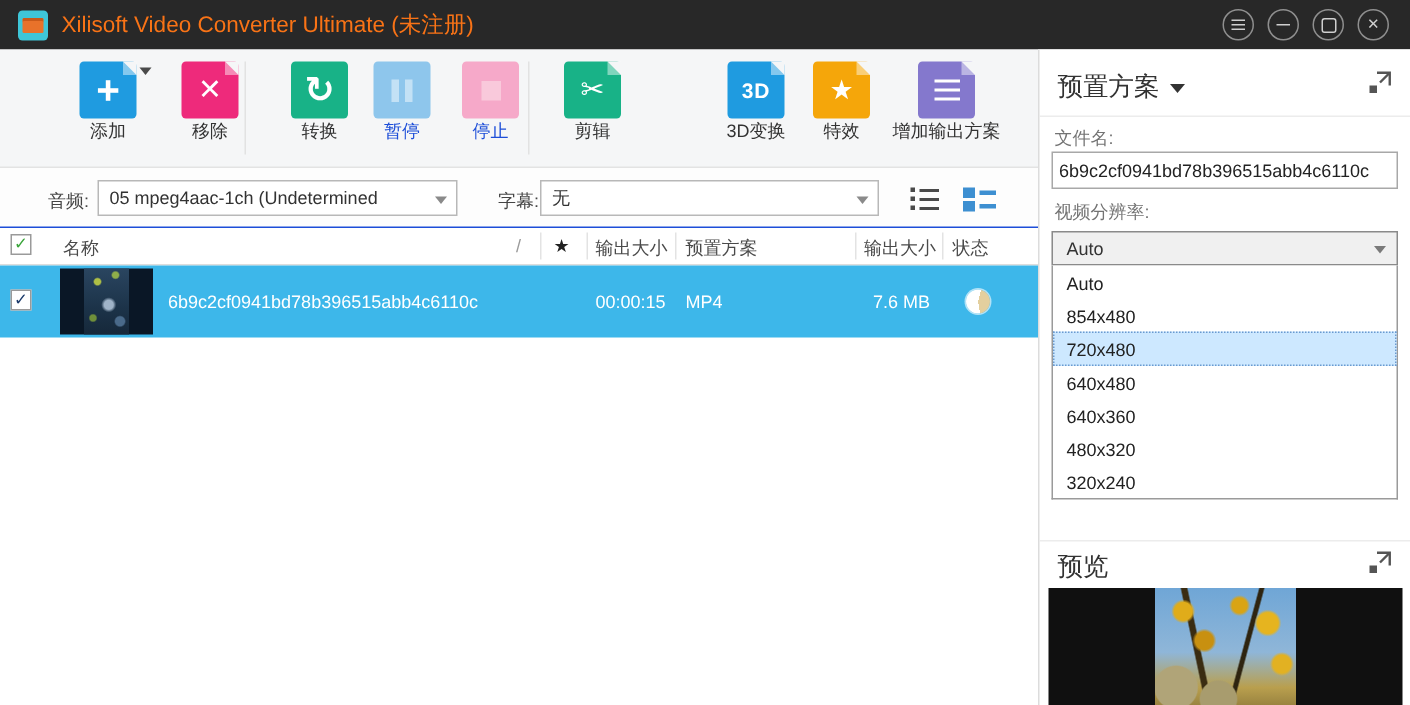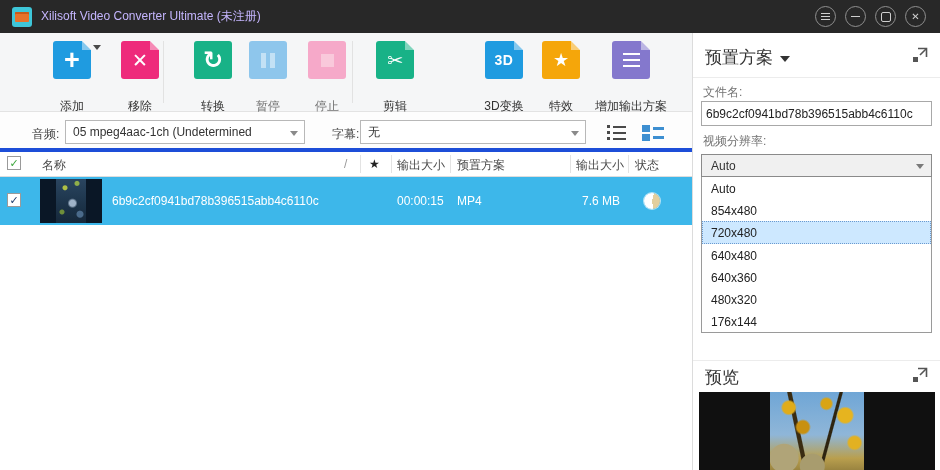--- a/index.html
+++ b/index.html
@@ -4,54 +4,54 @@
 <style>
   * { margin:0; padding:0; box-sizing:border-box; }
   html,body { width:940px; height:470px; overflow:hidden; }
   body { font-family:"Liberation Sans","DejaVu Sans",sans-serif; font-size:12px; color:#333; background:#fff; }
   .window { position:absolute; top:0; left:0; width:940px; height:470px; background:#fff; }
 
   
   .titlebar { position:absolute; top:0; left:0; width:940px; height:33px; background:#282828; display:flex; align-items:center; }
   .app-icon { width:20px; height:20px; margin:0 9px 0 12px; background:#3ec6d8; border-radius:3px; position:relative; }
   .app-icon::before { content:''; position:absolute; left:3px; top:5px; width:14px; height:10px; background:#e8722a; border-radius:1px; box-shadow:inset 0 2px 0 #c85a1a; }
-  .title-text { color:#c4b5fd; font-size:12px; }
+  .title-text { color:#f97316; font-size:15px; }
   .win-controls { margin-left:auto; display:flex; gap:9px; padding-right:14px; }
   .win-btn { width:21px; height:21px; border:1px solid #8f8f8f; border-radius:50%; position:relative; color:#cfcfcf; display:flex; align-items:center; justify-content:center; cursor:pointer; background:transparent; }
   .wb-menu::before { content:''; width:9px; height:1.5px; background:#cfcfcf; box-shadow:0 -3px 0 #cfcfcf, 0 3px 0 #cfcfcf; }
   .wb-min::before { content:''; width:9px; height:1.5px; background:#cfcfcf; }
   .wb-max::before { content:''; width:8px; height:8px; border:1.4px solid #cfcfcf; border-radius:2px; }
   .wb-close::before { content:'\2715'; font-size:10px; color:#cfcfcf; }
 
   
   .toolbar { position:absolute; top:33px; left:0; width:940px; height:79px; background:#f5f6f7; border-bottom:1px solid #e3e3e3; }
   .tb-sep { position:absolute; top:8px; width:1px; height:62px; background:#e2e2e2; }
   .tb-btn { position:absolute; top:8px; width:76px; text-align:center; cursor:pointer; }
   .tb-icon { width:38px; height:38px; margin:0 auto; border-radius:3px; position:relative; display:flex; align-items:center; justify-content:center; color:#fff; }
-  .tb-label { display:block; margin-top:19px; font-size:12px; color:#333; }
-  .tb-btn.disabled .tb-label { color:#737373; }
+  .tb-label { display:block; margin-top:0; font-size:12px; color:#333; }
+  .tb-btn.disabled .tb-label { color:#1d4ed8; }
   .fold::before { content:''; position:absolute; top:0; right:0; width:0; height:0; border-top:9px solid #f5f6f7; border-left:9px solid rgba(255,255,255,.45); }
   .ic-add { background:#1f9be0; font-size:27px; font-weight:bold; }
   .add-caret { position:absolute; top:4px; right:-10px; width:0; height:0; border-left:4px solid transparent; border-right:4px solid transparent; border-top:5px solid #4a4a4a; }
   .ic-remove { background:#ee2a7b; font-size:19px; font-weight:bold; }
   .ic-convert { background:#18b287; font-size:24px; font-weight:bold; }
   .ic-pause { background:#8ec6ec; }
   .ic-pause i { width:5px; height:15px; background:#c3e1f5; box-shadow:9px 0 0 #c3e1f5; margin-right:9px; }
   .ic-stop { background:#f6a9c9; }
   .ic-stop i { width:13px; height:13px; background:#f9c9db; }
   .ic-clip { background:#18b287; font-size:19px; }
   .ic-merge { background:#f9cf71; }
   .ic-merge i { width:18px; height:13px; background:#fbe3ae; border-radius:2px; box-shadow:0 -7px 0 -3px #fbdf9e; }
   .ic-3d { background:#1f9be0; font-size:14px; font-weight:bold; letter-spacing:.5px; }
   .ic-fx { background:#f5a60a; font-size:18px; }
   .ic-profile { background:#8478cd; }
   .ic-profile i { width:17px; height:2.4px; background:#fff; box-shadow:0 6px 0 #fff, 0 12px 0 #fff; margin-top:-12px; }
 
   
-  .filter-row { position:absolute; top:112px; left:0; width:692px; height:40px; background:#fdfdfd; border-bottom:4px solid #1d4ed8; }
+  .filter-row { position:absolute; top:112px; left:0; width:692px; height:40px; background:#fdfdfd; border-bottom:1px solid #1d4ed8; }
   .f-label { position:absolute; top:14px; color:#444; }
   .combo { position:absolute; top:8px; height:24px; background:#fff; border:1px solid #b8b8b8; display:flex; align-items:center; padding:0 18px 0 7px; overflow:hidden; white-space:nowrap; cursor:pointer; }
   .combo .arrow { position:absolute; right:6px; top:10px; width:0; height:0; border-left:4px solid transparent; border-right:4px solid transparent; border-top:5px solid #8a8a8a; }
   .view-icons { position:absolute; top:13px; right:28px; display:flex; gap:16px; }
   .icon-list { width:19px; height:15px; position:relative; cursor:pointer; }
   .icon-list i { position:absolute; left:0; width:3px; height:3px; background:#4a4a4a; box-shadow:6px 0.5px 0 -0.5px #4a4a4a, 13px 0.5px 0 -0.5px #4a4a4a; }
   .icon-list i:nth-child(1){top:0} .icon-list i:nth-child(2){top:6px} .icon-list i:nth-child(3){top:12px}
   .icon-list i::after { content:''; position:absolute; left:6px; top:0.5px; width:13px; height:2px; background:#4a4a4a; }
   .icon-details { width:22px; height:16px; position:relative; cursor:pointer; }
   .icon-details i { position:absolute; left:0; width:8px; height:7px; background:#3d8fd1; }
@@ -247,21 +247,21 @@
       <span>Auto</span>
       <i class="arrow"></i>
     </div>
     <ul class="res-list">
       <li>Auto</li>
       <li>854x480</li>
       <li class="selected">720x480</li>
       <li>640x480</li>
       <li>640x360</li>
       <li>480x320</li>
-      <li>176x144</li>
+      <li>320x240</li>
     </ul>
 
     <div class="panel-sep" style="top:327px"></div>
     <div class="panel-head head-preview">
       <span>预览</span>
     </div>
     <div class="expand-btn xp2">
       <svg width="16" height="16" viewBox="0 0 16 16">
           <path d="M6 1.5h8.5V10" fill="none" stroke="#555" stroke-width="1.6"></path>
           <path d="M14 2 8 8" stroke="#555" stroke-width="1.6"></path>

